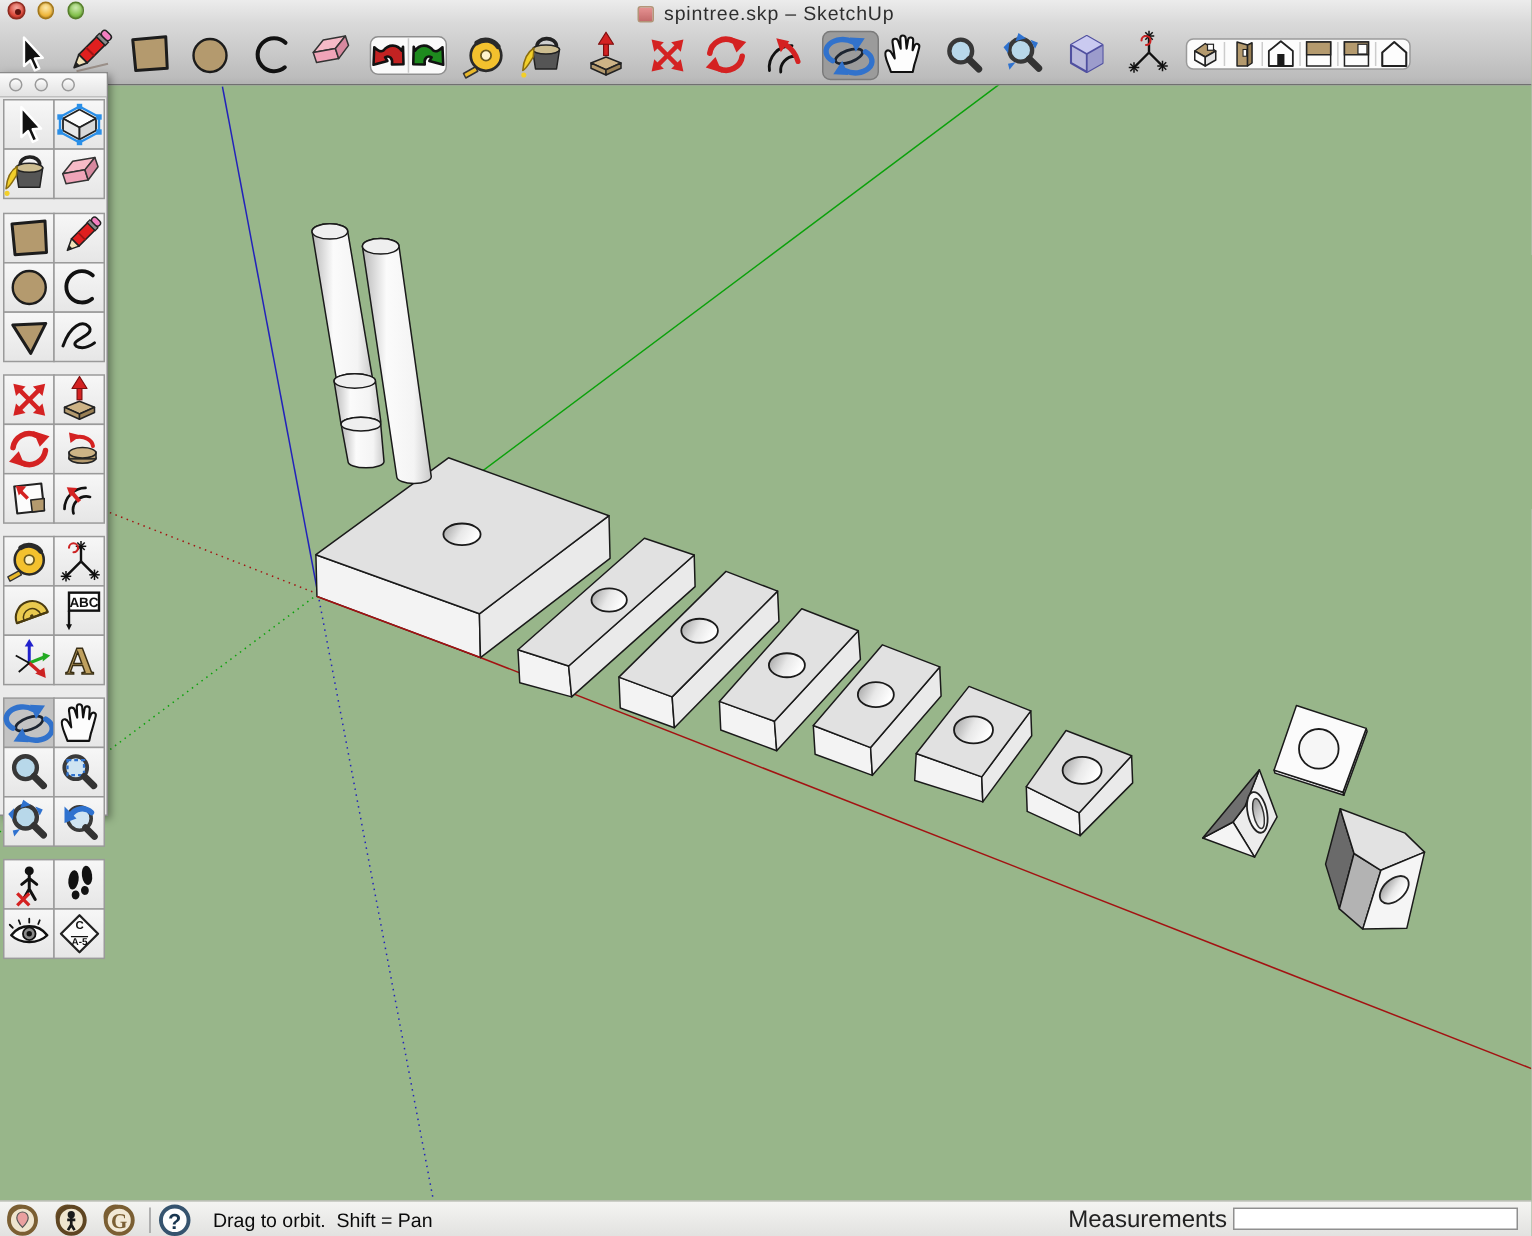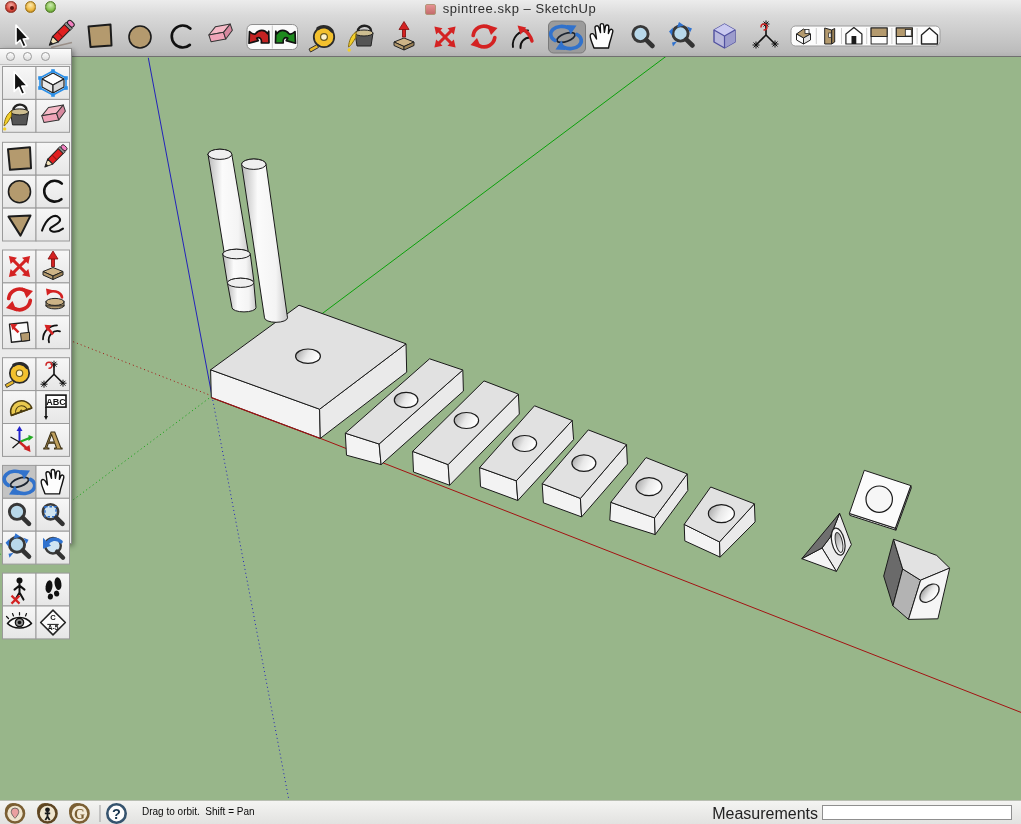--- a/index.html
+++ b/index.html
@@ -8,21 +8,21 @@
 .dot{position:absolute;left:4px;top:4px;width:4px;height:4px;border-radius:50%;background:#5e1410}
 .title{position:absolute;left:0;top:1px;width:1021px;text-align:center;font-size:13px;color:#2e2e2e;letter-spacing:.55px}
 .ticon{display:inline-block;width:11px;height:11px;background:linear-gradient(#e68484,#c05858);border-radius:2px;vertical-align:-2px;margin-right:7px;border:1px solid #a86;opacity:.85}
 .tbar{position:absolute;left:0;top:16px;width:1021px;height:40px}
 .canvas{position:absolute;left:0;top:57px;width:1021px;height:743px;background:#98b68a}
 .pal{position:absolute;left:0;top:48px;width:72px;height:496px;background:#ebebeb;border:1px solid #8a8a8a;border-left:none;box-shadow:2px 2px 5px rgba(0,0,0,.35)}
 .palhd{position:absolute;left:0;top:0;width:100%;height:16px;background:linear-gradient(#fbfbfb,#e3e3e3);border-bottom:1px solid #c0c0c0}
 .palhd i{position:absolute;top:3px;width:9px;height:9px;border:1.2px solid #9a9a9a;border-radius:50%;background:linear-gradient(#fdfdfd,#dcdcdc)}
 .sbar{position:absolute;left:0;top:800px;width:1021px;height:24px;background:linear-gradient(#f4f4f2,#e2e2e0);border-top:1px solid #b9bfb2}
 .sico{position:absolute;top:1.5px;width:16px;height:16px;border-radius:50%}
-.stext{position:absolute;top:5px;font-size:10px;color:#0a0a0a}
+.stext{position:absolute;top:5px;font-size:13px;color:#0a0a0a}
 .meas{position:absolute;top:4px;right:203px;font-size:16px;color:#222}
 .minput{position:absolute;top:3.5px;left:822px;width:190px;height:15.5px;background:#fff;border:1px solid #8f8f8f}
 </style></head><body>
 <div class="win">
   <div class="hdr">
     <div class="tl" style="left:5px;border:1px solid #8e2b20;background:radial-gradient(circle at 50% 32%, #f2a89e, #dd4a3c 62%, #aa3124)">
         <span class="dot"></span>
       </div>
       <div class="tl" style="left:24.5px;border:1px solid #a3771a;background:radial-gradient(circle at 50% 32%, #fce9ac, #efb73c 62%, #bd871d)"></div>
       <div class="tl" style="left:44.5px;border:1px solid #567f2b;background:radial-gradient(circle at 50% 32%, #cdeab0, #85c24e 62%, #5f9a2e)"></div>

